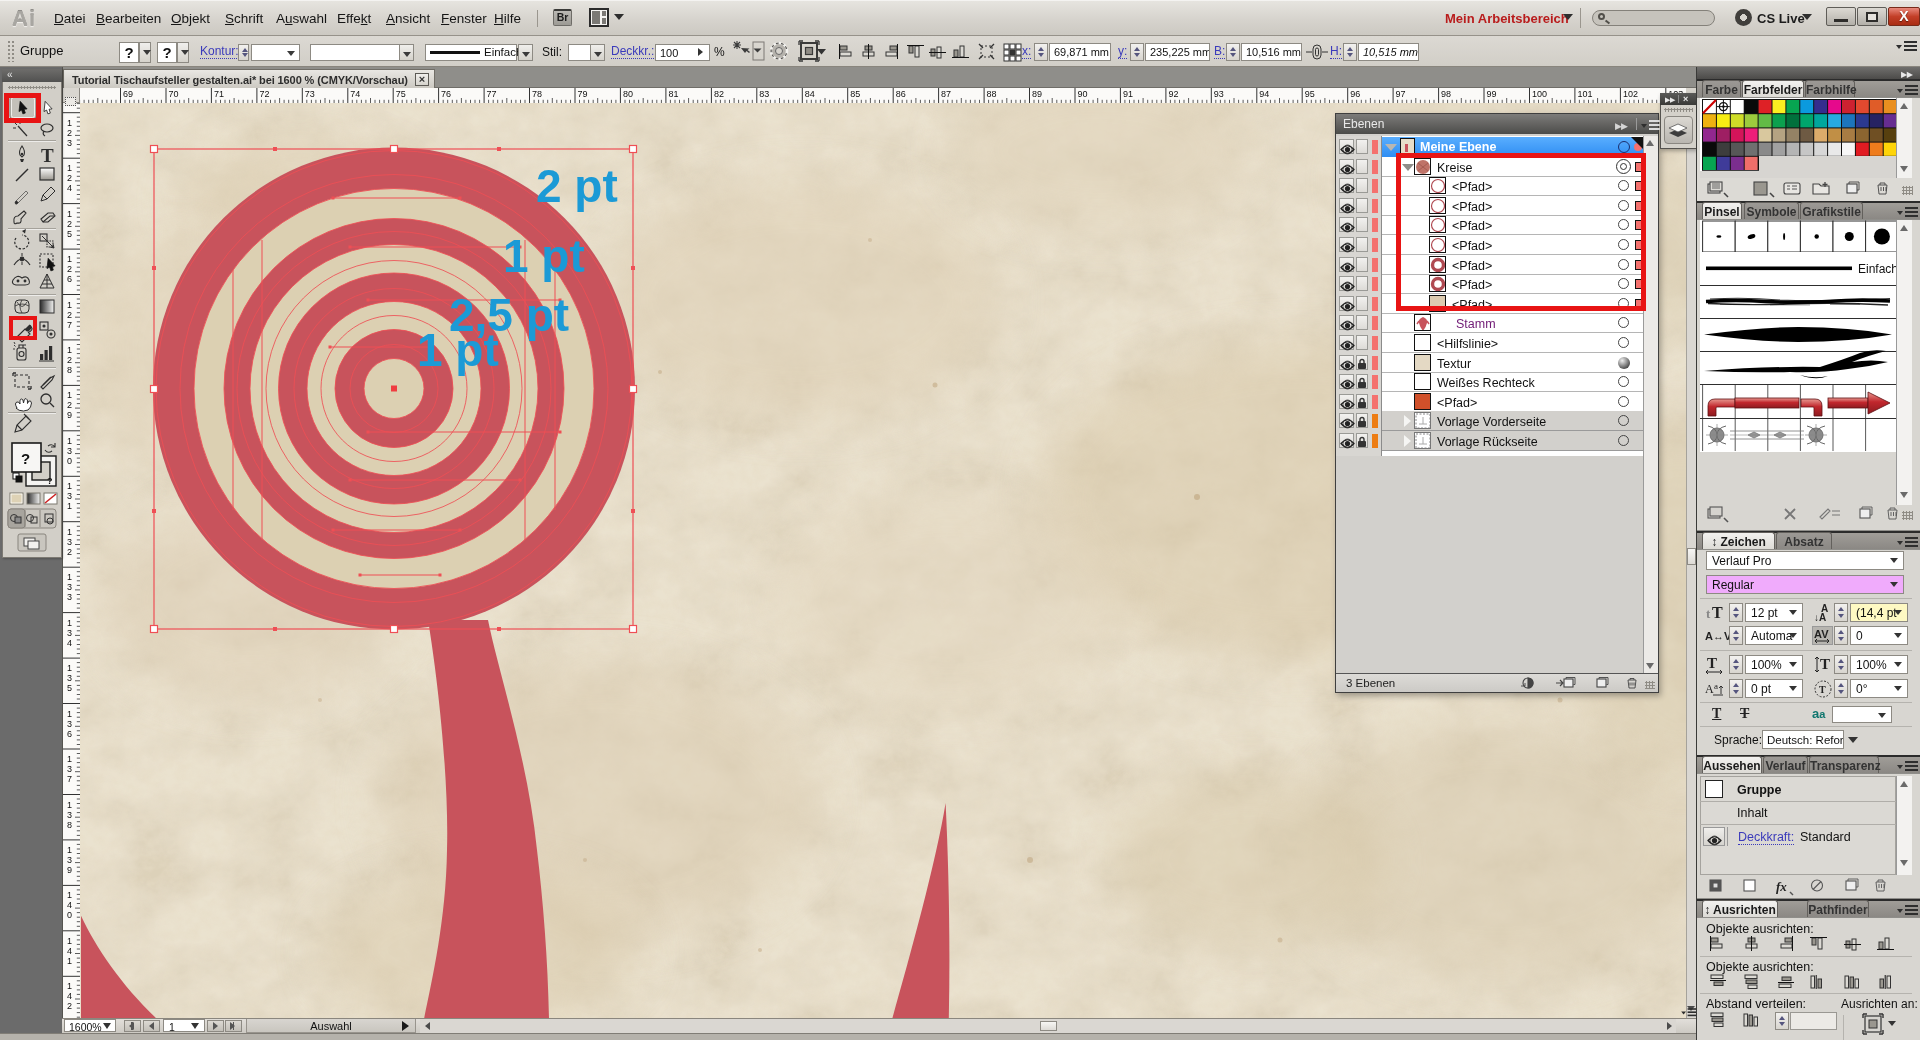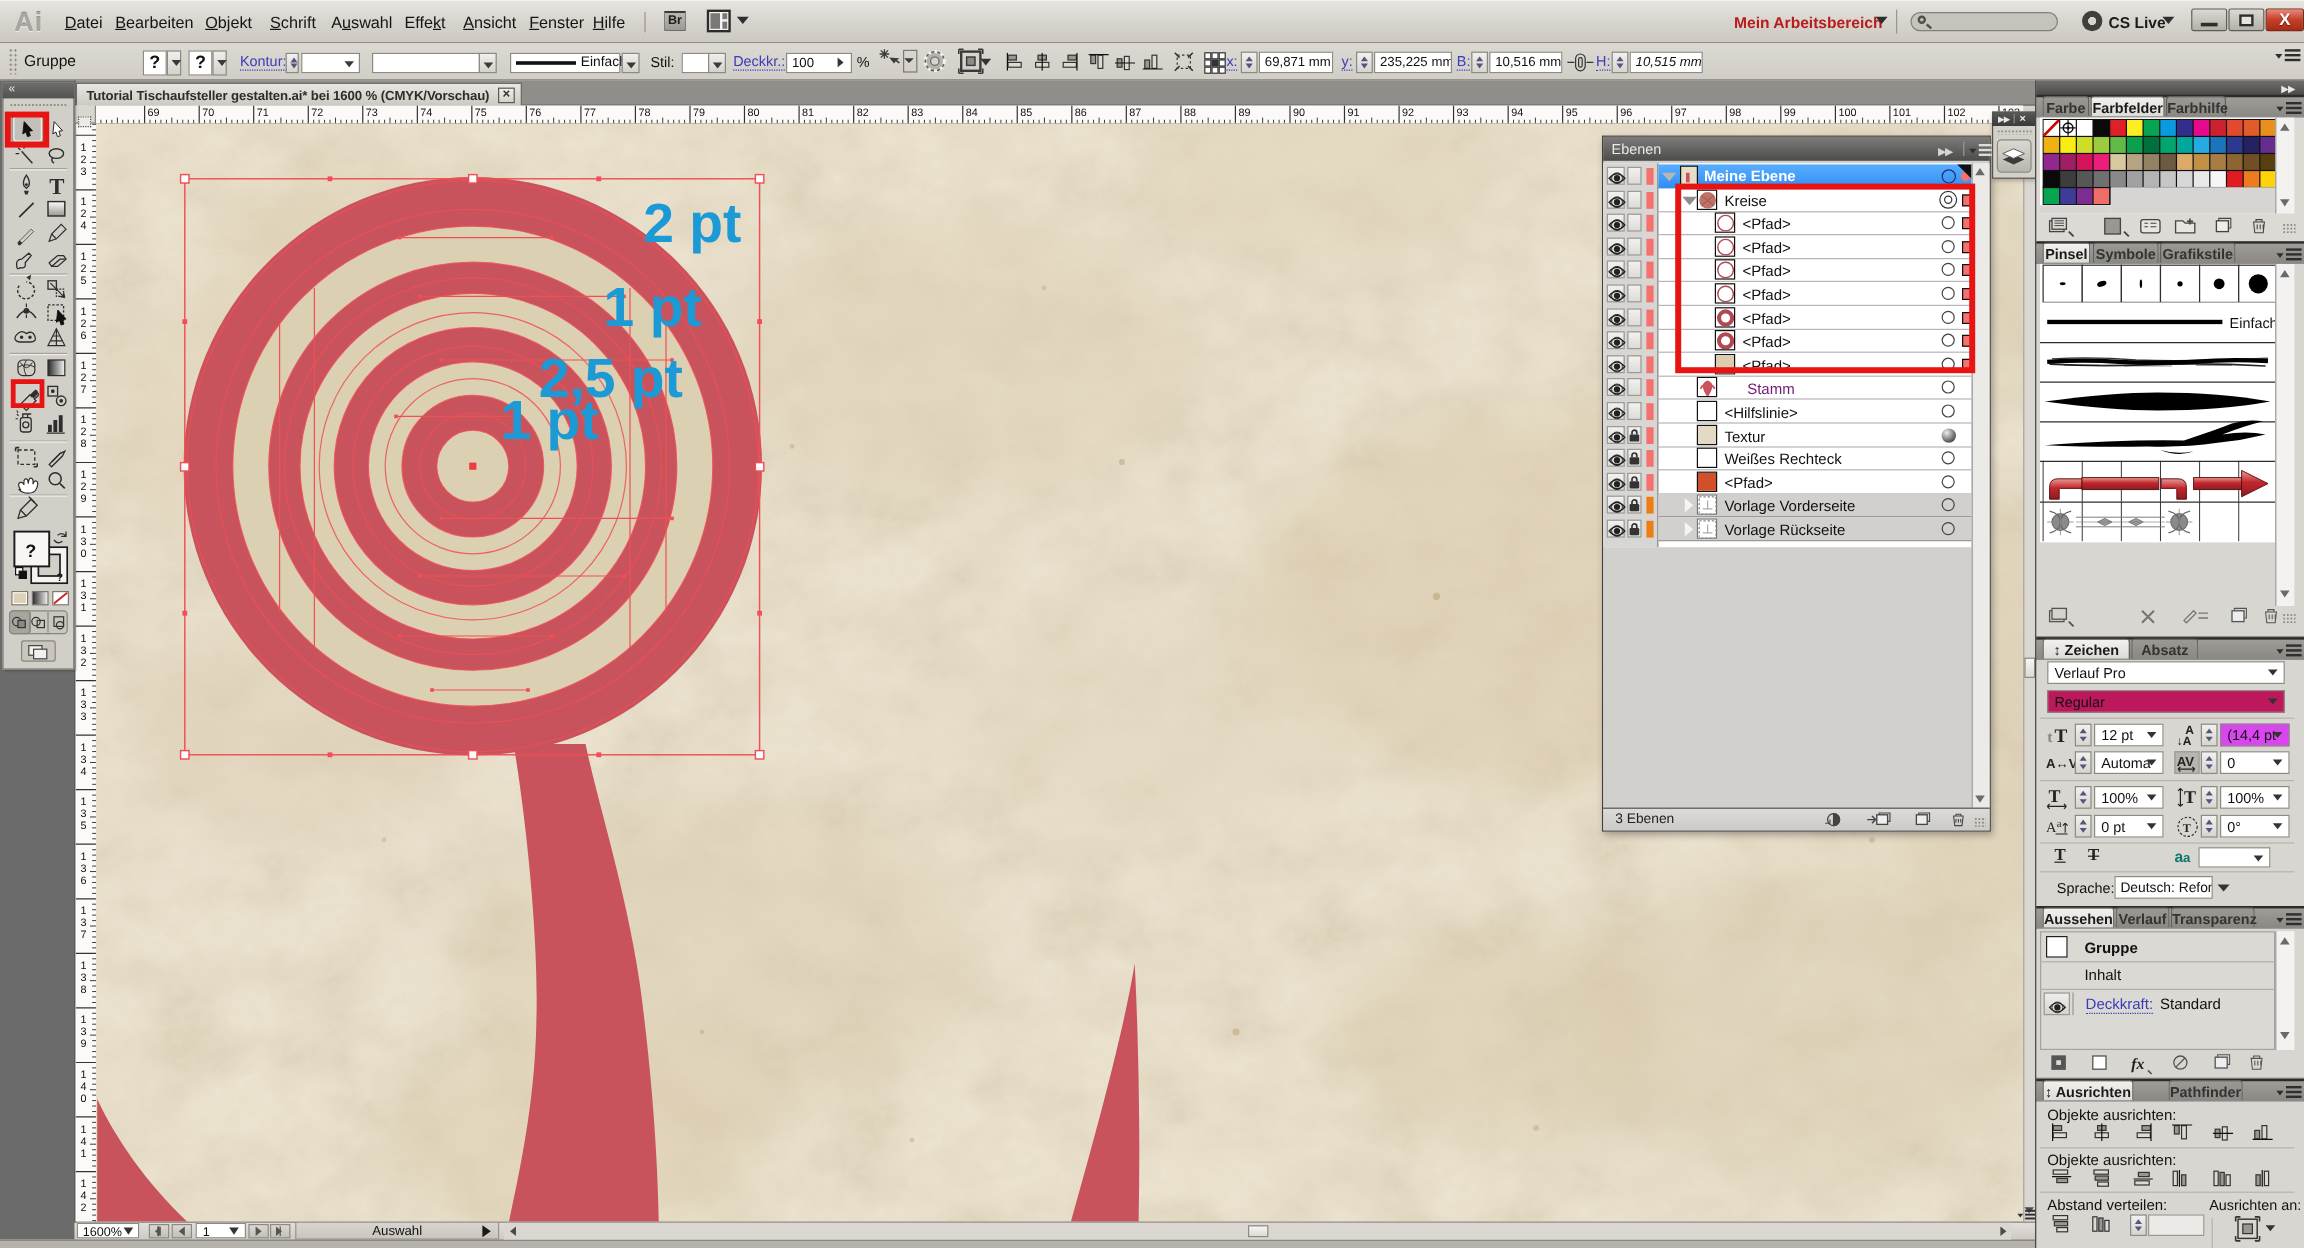--- a/index.html
+++ b/index.html
@@ -1684,36 +1684,36 @@
     <div class="ptab on" style="left:1702px;top:532px;width:73px;">↕ Zeichen</div>
     <div class="ptab" style="left:1776px;top:532px;width:56px;">Absatz</div>
     <div class="pmenu" style="left:1897px;top:537px;">
       <i style="top:0;"></i>
       <i style="top:4px;"></i>
       <i style="top:8px;"></i>
     </div>
     <div class="abs" style="left:1697px;top:550px;width:223px;height:205px;background:#d8d6d1;"></div>
     <div class="abs" style="left:1706px;top:551px;width:198px;height:19px;background:#fff;border:1px solid #8d8a83;font-size:12px;color:#111;padding:2px 0 0 5px;white-space:nowrap;overflow:hidden;">Verlauf Pro</div>
     <div class="tri" style="left:1890px;top:558px;border-left:4.5px solid transparent;border-right:4.5px solid transparent;border-top:5.5px solid #333;"></div>
-    <div class="abs" style="left:1706px;top:575px;width:198px;height:19px;background:#be185d;border:1px solid #8d8a83;font-size:12px;color:#111;padding:2px 0 0 5px;white-space:nowrap;overflow:hidden;">Regular</div>
+    <div class="abs" style="left:1706px;top:575px;width:198px;height:19px;background:#f0abfc;border:1px solid #8d8a83;font-size:12px;color:#111;padding:2px 0 0 5px;white-space:nowrap;overflow:hidden;">Regular</div>
     <div class="tri" style="left:1890px;top:582px;border-left:4.5px solid transparent;border-right:4.5px solid transparent;border-top:5.5px solid #333;"></div>
     <div class="abs" style="left:1700px;top:598px;width:212px;height:1px;background:#b5b3ae;"></div>
     <svg class="abs" style="left:1706px;top:603px;" width="20" height="20">
       <text x="0" y="15" font-size="13" fill="#888" font-family="Liberation Serif" font-weight="bold">t</text>
       <text x="6" y="15" font-size="16" fill="#222" font-family="Liberation Serif" font-weight="bold">T</text>
     </svg>
     <div class="spin" style="left:1729px;top:603px;height:19px;"></div>
     <div class="abs" style="left:1745px;top:603px;width:58px;height:19px;background:#fff;border:1px solid #8d8a83;font-size:12px;color:#111;padding:2px 0 0 5px;white-space:nowrap;overflow:hidden;">12 pt</div>
     <div class="tri" style="left:1789px;top:610px;border-left:4.5px solid transparent;border-right:4.5px solid transparent;border-top:5.5px solid #333;"></div>
     <svg class="abs" style="left:1814px;top:602px;" width="20" height="22">
       <text x="7" y="10" font-size="10" fill="#222" font-weight="bold">A</text>
       <text x="0" y="19" font-size="10" fill="#222" font-weight="bold">↓A</text>
     </svg>
     <div class="spin" style="left:1834px;top:603px;height:19px;"></div>
-    <div class="abs" style="left:1850px;top:603px;width:58px;height:19px;background:#d946ef;border:1px solid #8d8a83;font-size:12px;color:#111;padding:2px 0 0 5px;white-space:nowrap;overflow:hidden;">(14,4 pt</div>
+    <div class="abs" style="left:1850px;top:603px;width:58px;height:19px;background:#fef9c3;border:1px solid #8d8a83;font-size:12px;color:#111;padding:2px 0 0 5px;white-space:nowrap;overflow:hidden;">(14,4 pt</div>
     <div class="tri" style="left:1894px;top:610px;border-left:4.5px solid transparent;border-right:4.5px solid transparent;border-top:5.5px solid #333;"></div>
     <svg class="abs" style="left:1705px;top:626px;" width="24" height="22">
       <text x="0" y="14" font-size="11" fill="#222" font-weight="bold">A↔V</text>
     </svg>
     <div class="spin" style="left:1729px;top:626px;height:19px;"></div>
     <div class="abs" style="left:1745px;top:626px;width:58px;height:19px;background:#fff;border:1px solid #8d8a83;font-size:12px;color:#111;padding:2px 0 0 5px;white-space:nowrap;overflow:hidden;">Automa</div>
     <div class="tri" style="left:1789px;top:633px;border-left:4.5px solid transparent;border-right:4.5px solid transparent;border-top:5.5px solid #333;"></div>
     <div class="abs" style="left:1812px;top:626px;width:21px;height:19px;background:#b7b5b0;border:1px solid #999;"></div>
     <svg class="abs" style="left:1813px;top:627px;" width="20" height="20">
       <text x="1" y="11" font-size="11" fill="#222" font-weight="bold">AV</text>

